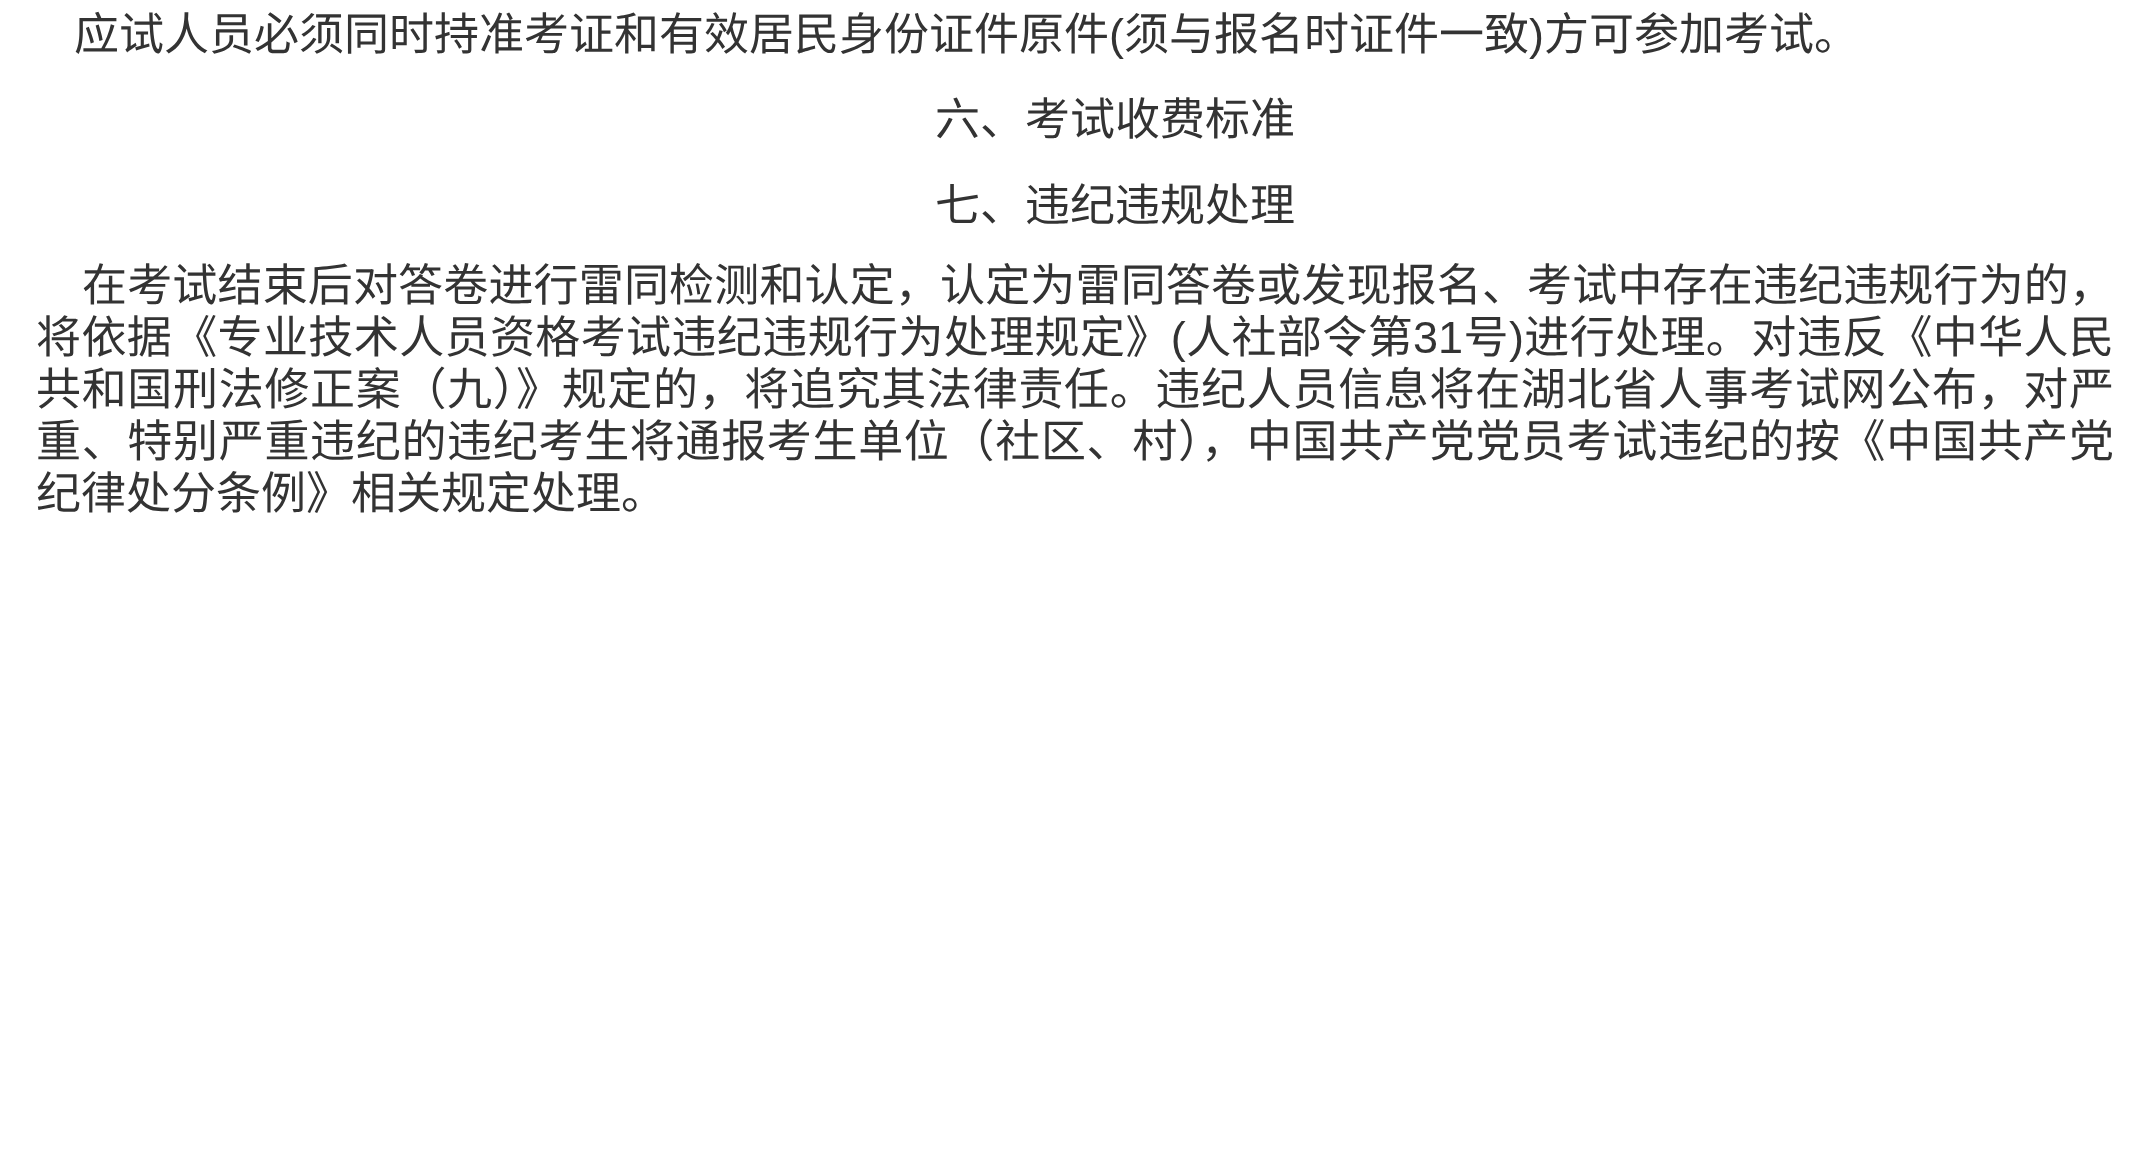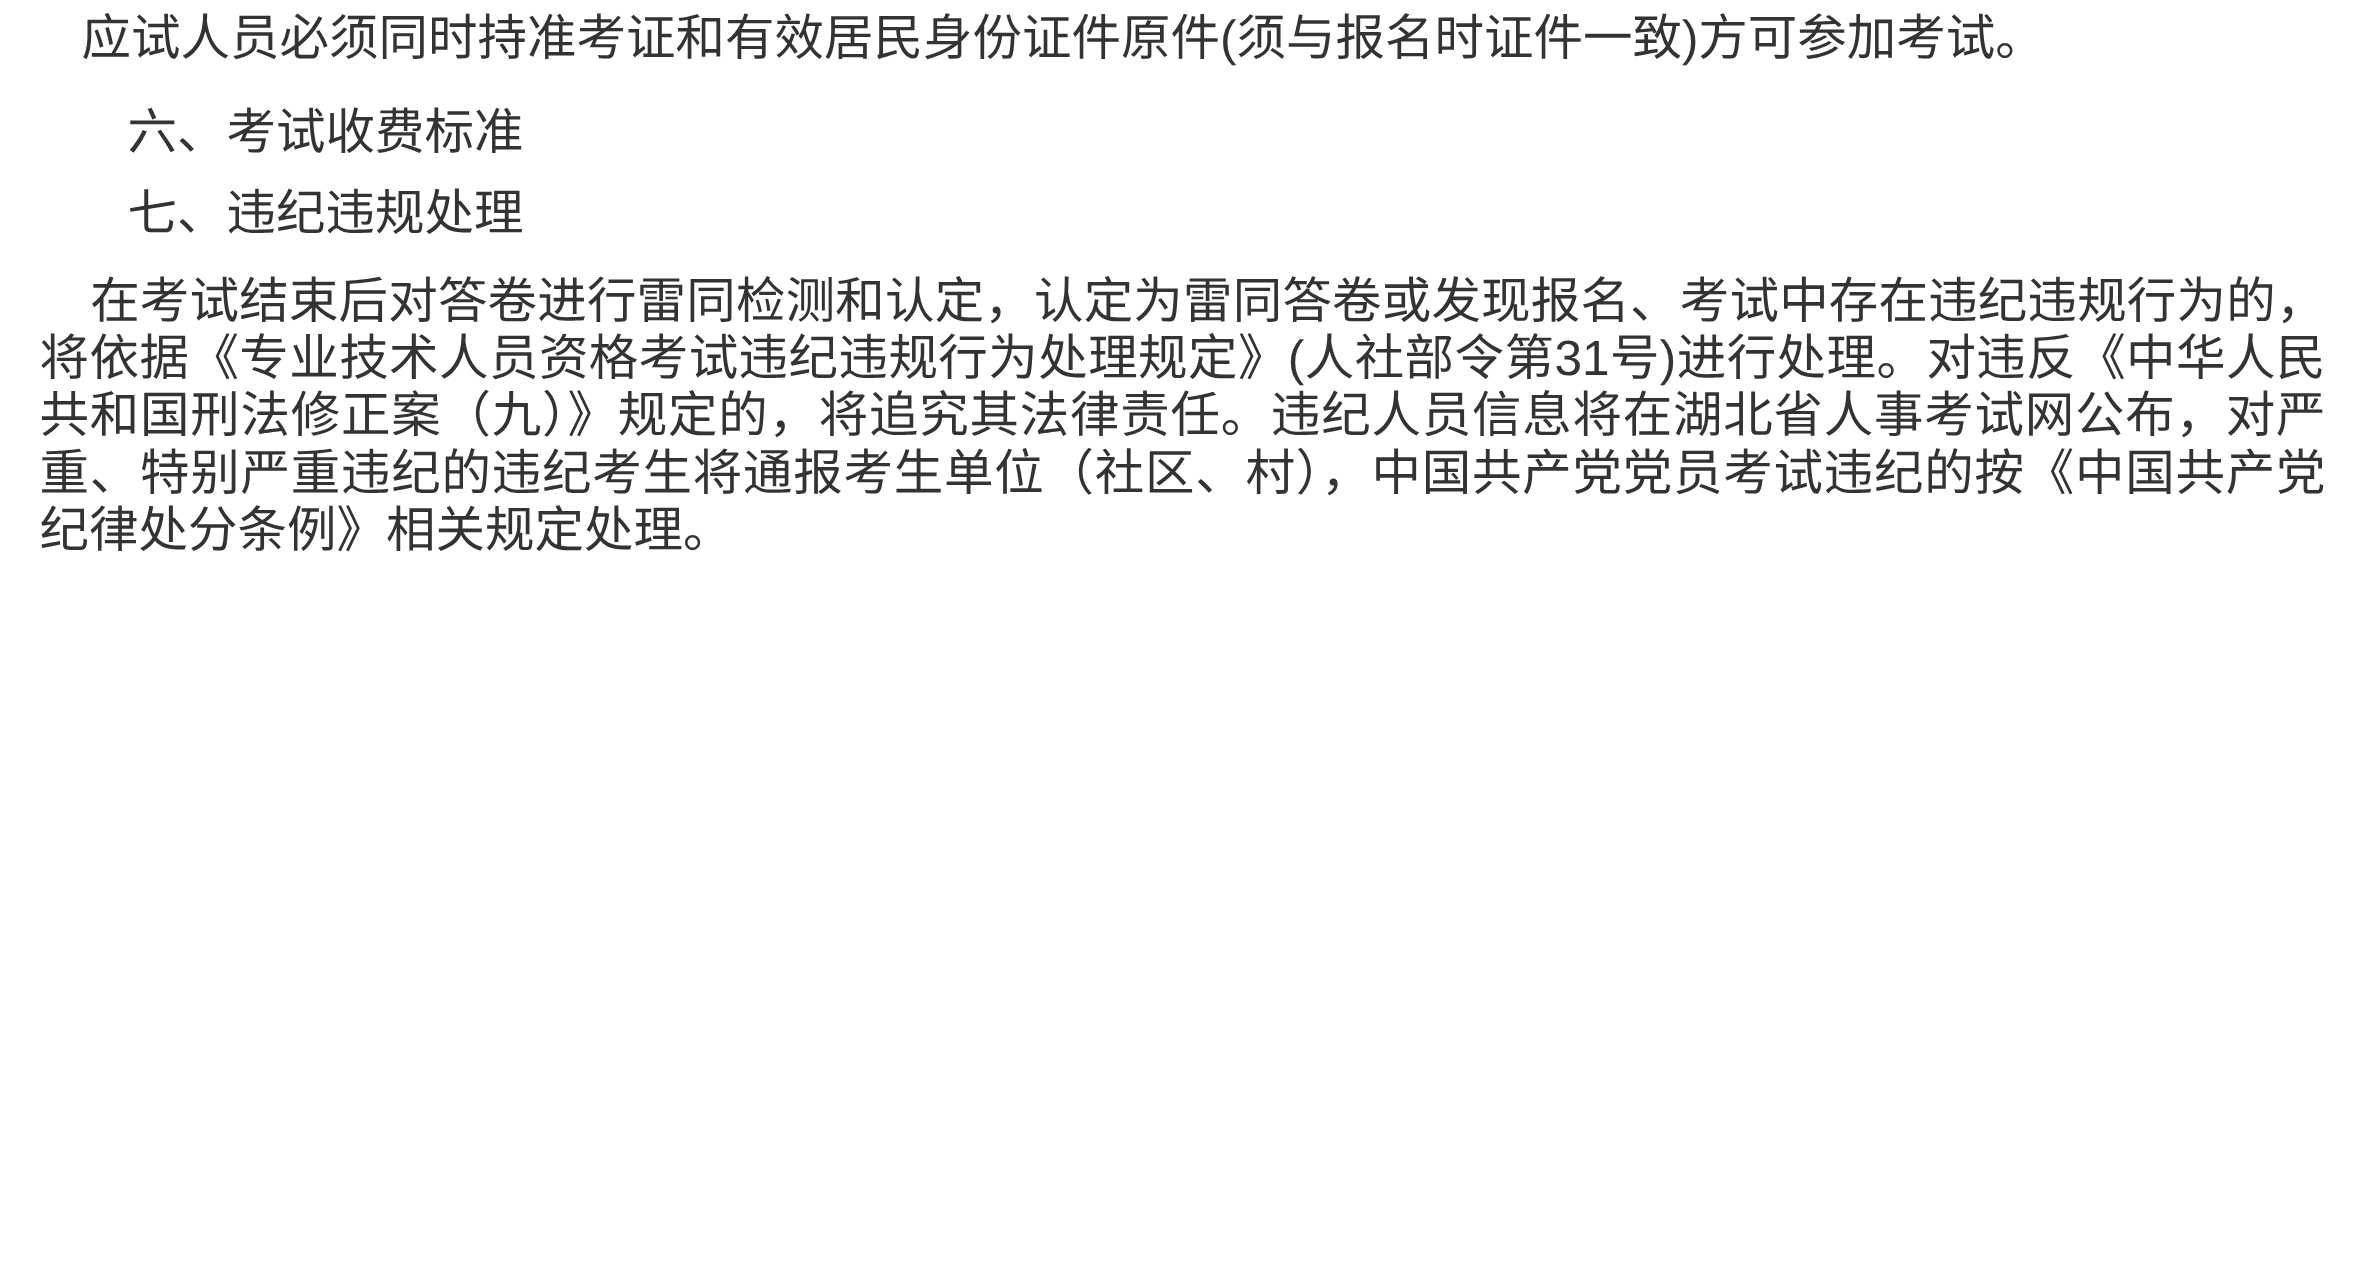--- a/index.html
+++ b/index.html
@@ -24,23 +24,24 @@
     font-size: 45px;
     line-height: 58px;
     text-indent: 38px;
     text-align: justify;
   }
   .heading {
     margin: 27px 0 0 80px;
     font-size: 45px;
     line-height: 58px;
     font-weight: 400;
+    text-align: center;
   }
   .heading--s7 {
-    margin-top: 16px;
+    margin-top: 28px;
   }
   .para {
     text-align: justify;
     margin: 0;
     font-size: 45px;
   }
   .para--wide {
     margin-top: 50px;
     line-height: 82px;
     text-indent: 42px;

